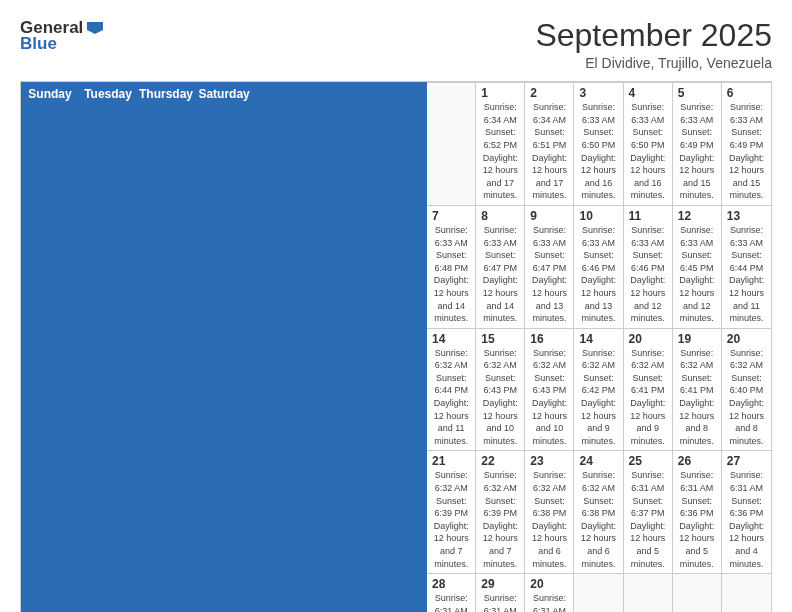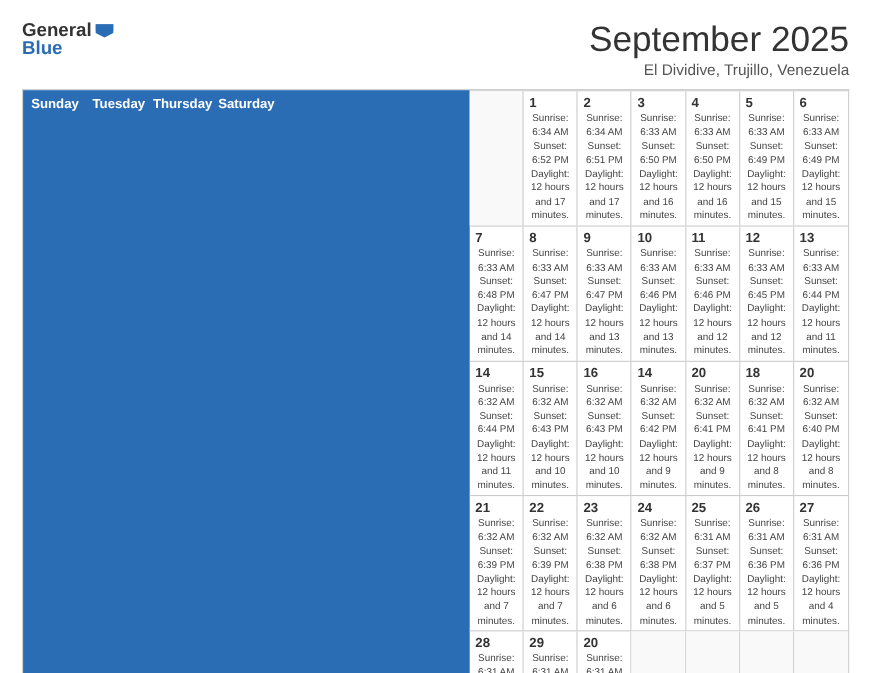--- a/index.html
+++ b/index.html
@@ -240,21 +240,21 @@
 Sunset: 6:42 PM
 Daylight: 12 hours and 9 minutes.</div>
           </div>
           <div class="cal-cell">
             <span class="day-num">20</span>
             <div class="day-info" style="white-space: pre-line;">Sunrise: 6:32 AM
 Sunset: 6:41 PM
 Daylight: 12 hours and 9 minutes.</div>
           </div>
           <div class="cal-cell">
-            <span class="day-num">18</span>
+            <span class="day-num">19</span>
             <div class="day-info" style="white-space: pre-line;">Sunrise: 6:32 AM
 Sunset: 6:41 PM
 Daylight: 12 hours and 8 minutes.</div>
           </div>
           <div class="cal-cell">
             <span class="day-num">20</span>
             <div class="day-info" style="white-space: pre-line;">Sunrise: 6:32 AM
 Sunset: 6:40 PM
 Daylight: 12 hours and 8 minutes.</div>
           </div>

